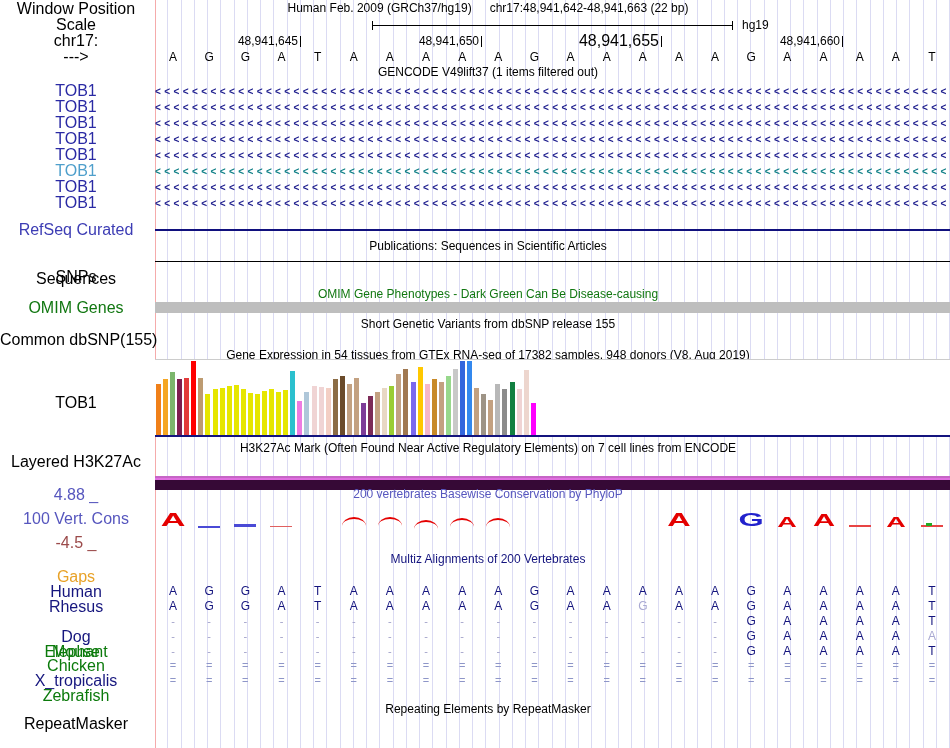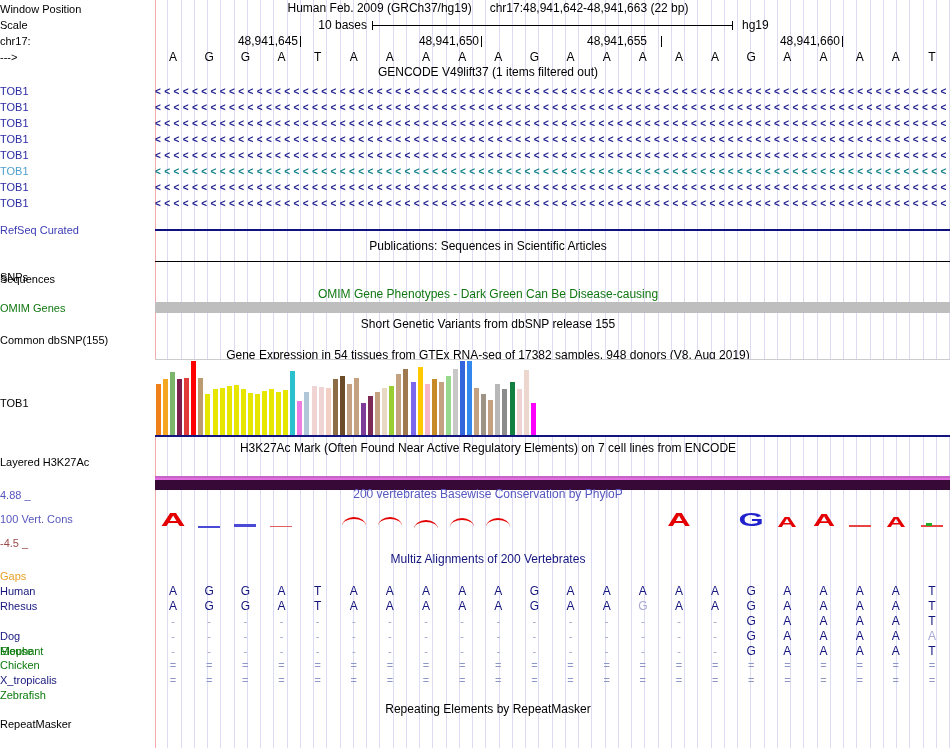--- a/index.html
+++ b/index.html
@@ -1,18 +1,18 @@
 <!DOCTYPE html>
 <html><head>
 <meta charset="utf-8">
 <style>
   html,body{margin:0;padding:0;background:#fff;}
   #browser{position:relative;width:950px;height:748px;background:#fff;overflow:hidden;
            font-family:"Liberation Sans",sans-serif;color:#000;}
-  .lbl{position:absolute;left:0;width:152px;text-align:left;font-size:11px;line-height:14px;white-space:nowrap;}
+  .lbl{position:absolute;left:0;width:152px;text-align:center;font-size:16px;line-height:14px;white-space:nowrap;}
   .title{position:absolute;left:155px;width:666px;text-align:center;font-size:12px;line-height:13px;white-space:nowrap;}
   .hline{position:absolute;}
   .tick{position:absolute;width:1px;background:#000;}
   .seqbase{position:absolute;transform:translateX(-50%);font-size:12px;line-height:14px;}
   .generow{position:absolute;left:155px;width:795px;height:15px;overflow:hidden;
            font-size:10px;font-weight:bold;letter-spacing:3.4px;line-height:15px;white-space:nowrap;}
   .gbar{position:absolute;bottom:0;width:5px;}
   .mzcell{position:absolute;transform:translateX(-50%);font-size:12px;line-height:15px;}
   .mzrow{position:absolute;left:155px;width:795px;height:15px;}
   .pglyph{position:absolute;transform-origin:center bottom;font-weight:bold;line-height:1;}
@@ -26,33 +26,32 @@
   <div style="position:absolute;left:155px;top:0;width:795px;height:748px;
               background:repeating-linear-gradient(to right,transparent 0,transparent 12.25px,#DBDBF3 12.25px,#DBDBF3 13.25px);"></div>
   <div style="position:absolute;left:155px;top:0;width:1px;height:748px;background:#F5ABAB;"></div>
 
   <div class="lbl" style="top:2px">Window Position</div>
   <div class="title" style="top:2px">
     <span>Human Feb. 2009 (GRCh37/hg19)</span><span style="display:inline-block;width:18px"></span><span>chr17:48,941,642-48,941,663 (22 bp)</span>
   </div>
 
   <div class="lbl" style="top:18px">Scale</div>
-  <div style="position:absolute;left:155px;top:18px;width:212px;text-align:right;font-size:12px;line-height:14px;">10 bases</div>
   <div class="hline" style="left:372px;top:25px;width:361px;height:1px;background:#000;"></div>
   <div class="tick" style="left:372px;top:21px;height:9px;"></div>
   <div class="tick" style="left:732px;top:21px;height:9px;"></div>
   <div style="position:absolute;left:742px;top:18px;font-size:12px;line-height:14px;">hg19</div>
 
   <div class="lbl" style="top:34px">chr17:</div>
   <div id="ruler-ticks">
       <div style="position: absolute; left: 214px; top: 34px; width: 84px; text-align: right; font-size: 12px; line-height: 14px;">48,941,645</div>
       <div class="tick" style="left: 300px; top: 36px; height: 11px;"></div>
       <div style="position: absolute; left: 395px; top: 34px; width: 84px; text-align: right; font-size: 12px; line-height: 14px;">48,941,650</div>
       <div class="tick" style="left: 481px; top: 36px; height: 11px;"></div>
-      <div style="position: absolute; left: 575px; top: 34px; width: 84px; text-align: center; font-size: 12px; line-height: 14px;">48,941,655</div>
+      <div style="position: absolute; left: 575px; top: 34px; width: 84px; text-align: right; font-size: 16px; line-height: 14px;">48,941,655</div>
       <div class="tick" style="left: 661px; top: 36px; height: 11px;"></div>
       <div style="position: absolute; left: 756px; top: 34px; width: 84px; text-align: right; font-size: 12px; line-height: 14px;">48,941,660</div>
       <div class="tick" style="left: 842px; top: 36px; height: 11px;"></div>
     </div>
 
   <div class="lbl" style="top:50px">---&gt;</div>
   <div id="seq-row">
       <div class="seqbase" style="left: 173.068px; top: 50px;">A</div>
       <div class="seqbase" style="left: 209.205px; top: 50px;">G</div>
       <div class="seqbase" style="left: 245.341px; top: 50px;">G</div>

